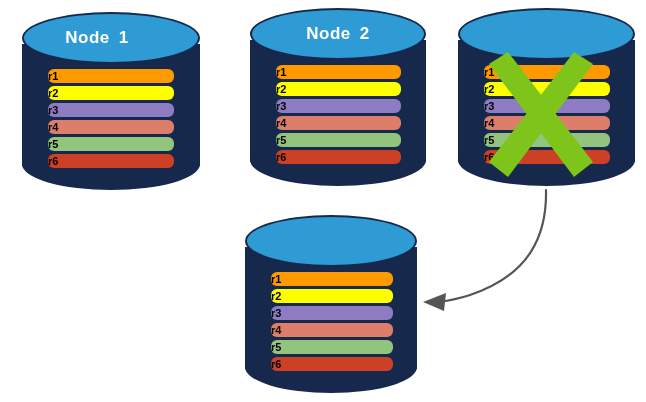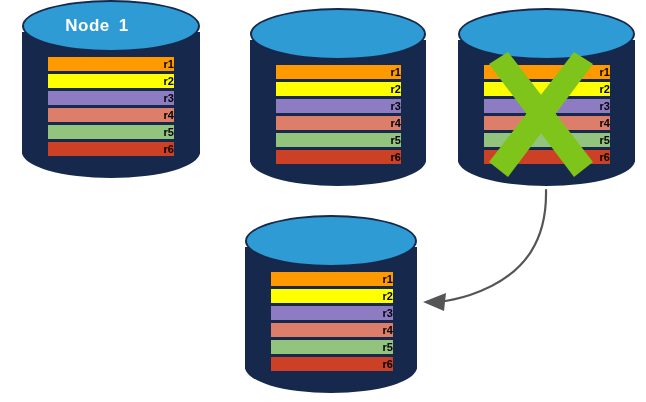--- a/index.html
+++ b/index.html
@@ -75,26 +75,26 @@
 
   .rows {
     position: absolute;
     z-index: 5;
   }
 
   .row-bar {
     position: relative;
     height: 14px;
     margin-bottom: 3px;
-    border-radius: 0;
+    border-radius: 6px;
     color: #000000;
     font-weight: bold;
     font-size: 11px;
     line-height: 14px;
-    text-align: right;
+    text-align: left;
     box-sizing: border-box;
   }
   .row-bar:last-child { margin-bottom: 1px; }
 
   .xmark {
     position: absolute;
     z-index: 8;
     pointer-events: none;
   }
 
@@ -104,41 +104,44 @@
     width: 646px; height: 402px;
     z-index: 9;
     pointer-events: none;
   }
 </style>
 </head>
 <body>
 
 <div id="canvas">
 
-  <div class="node" style="left:22px; top:0; width:150px; height:178px;">
+  <div class="node" style="left:22px; top:12px; width:150px; height:178px;">
     <div class="cyl-body" style="top:32px; width:178px; height:122px;"></div>
     <div class="cyl-bottom" style="top:126px; width:178px; height:52px;"></div>
     <div class="cyl-top" style="width:178px; height:52px;"></div>
     <div class="node-title" style="top:16px;">
       <span>Node</span><span class="num">1</span>
     </div>
     <div class="rows" style="left:26px; top:57px; width:126px;">
       <div class="row-bar" style="background:#FF9900;"><span>r1</span></div>
       <div class="row-bar" style="background:#FFFF00;"><span>r2</span></div>
       <div class="row-bar" style="background:#8E7CC3;"><span>r3</span></div>
       <div class="row-bar" style="background:#DD7E6B;"><span>r4</span></div>
       <div class="row-bar" style="background:#93C47D;"><span>r5</span></div>
       <div class="row-bar" style="background:#CC4125;"><span>r6</span></div>
     </div>
   </div>
 
   <div class="node" style="left:250px; top:8px; width:176px; height:178px;">
     <div class="cyl-body" style="top:32px; width:176px; height:122px;"></div>
     <div class="cyl-bottom" style="top:126px; width:176px; height:52px;"></div>
     <div class="cyl-top" style="width:176px; height:52px;"></div>
+    <div class="node-title" style="top:16px;">
+      <span>Node</span><span class="num">2</span>
+    </div>
     <div class="rows" style="left:26px; top:57px; width:125px;">
       <div class="row-bar" style="background:#FF9900;"><span>r1</span></div>
       <div class="row-bar" style="background:#FFFF00;"><span>r2</span></div>
       <div class="row-bar" style="background:#8E7CC3;"><span>r3</span></div>
       <div class="row-bar" style="background:#DD7E6B;"><span>r4</span></div>
       <div class="row-bar" style="background:#93C47D;"><span>r5</span></div>
       <div class="row-bar" style="background:#CC4125;"><span>r6</span></div>
     </div>
   </div>
 

